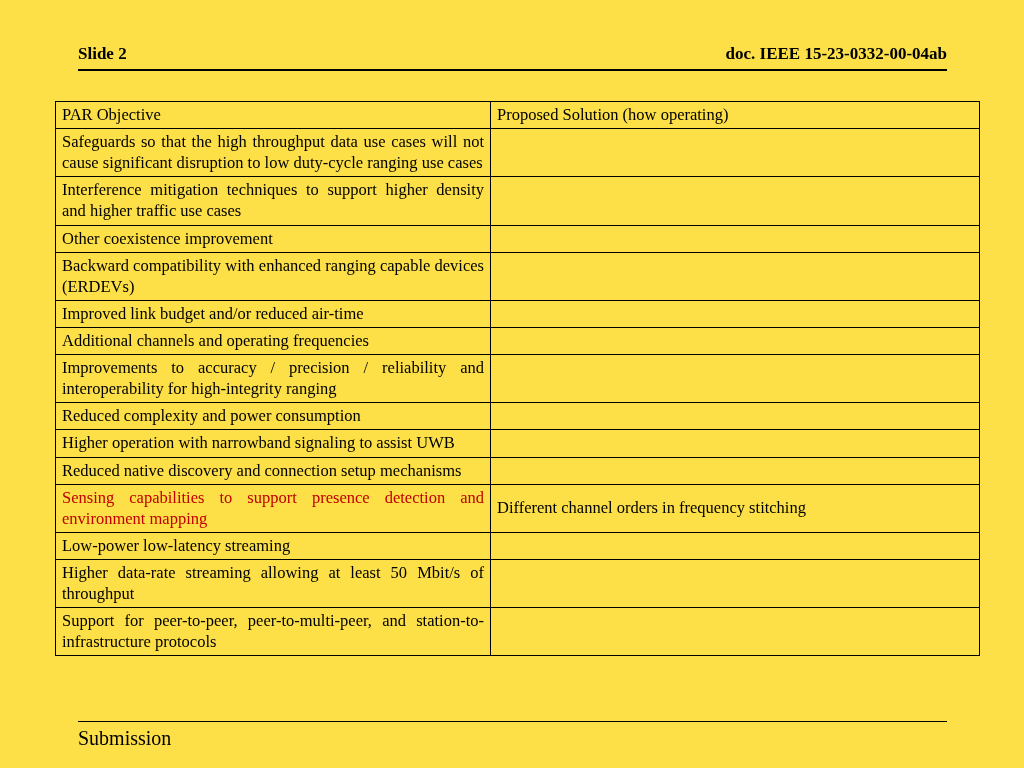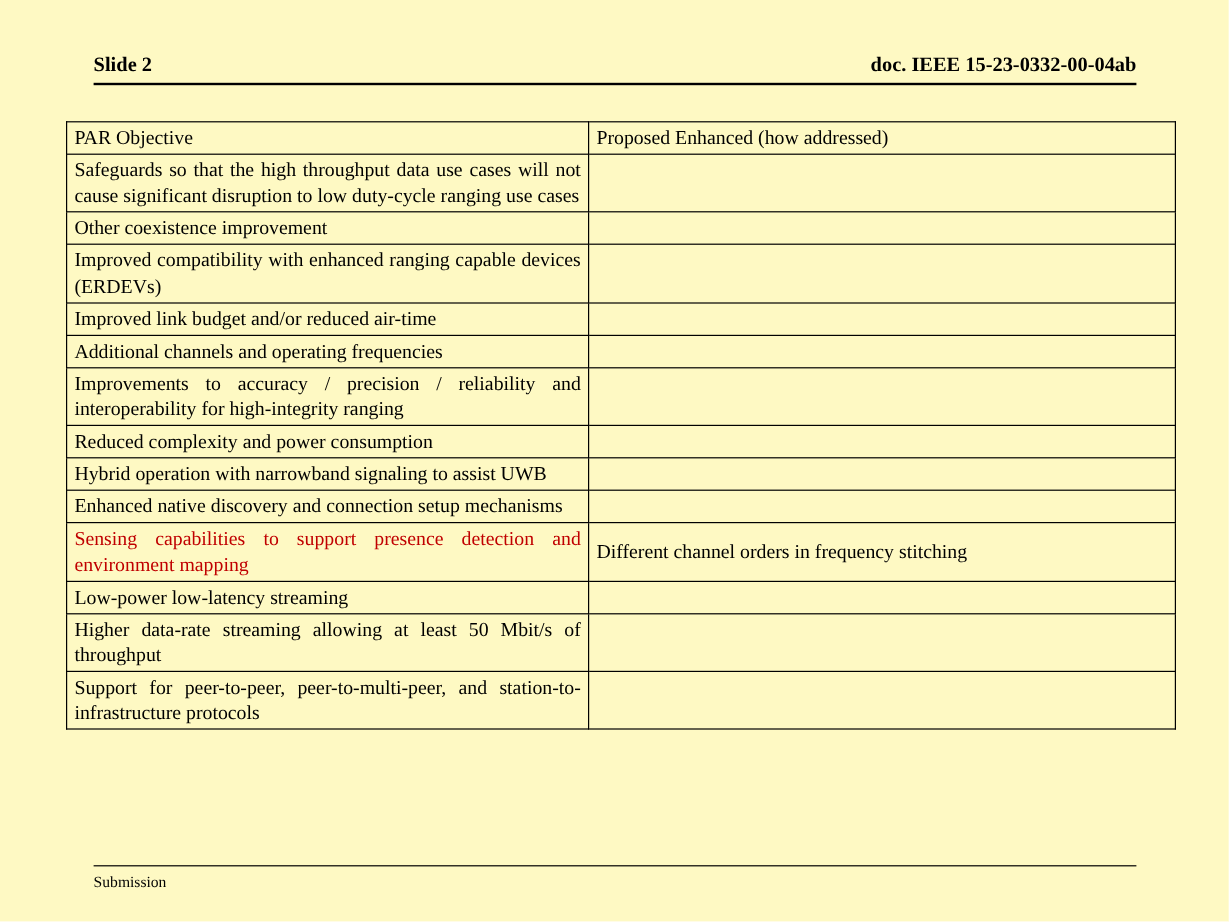--- a/index.html
+++ b/index.html
@@ -6,21 +6,21 @@
     margin: 0;
     padding: 0;
     background: #ffffff;
     font-family: "Liberation Serif", "DejaVu Serif", serif;
     color: #000000;
   }
   .slide {
     position: relative;
     width: 1024px;
     height: 768px;
-    background: #fef9c3;
+    background: #fde047;
     overflow: hidden;
   }
   .top-header {
     position: absolute;
     left: 78px;
     right: 77px;
     top: 44px;
     display: flex;
     justify-content: space-between;
     align-items: flex-end;
@@ -54,58 +54,62 @@
   table.doc-table col.c2 { width: 489px; }
   table.doc-table td.obj { text-align: justify; margin-top: 16px; }
   table.doc-table tr { height: 25px; }
   .footer {
     position: absolute;
     left: 78px;
     right: 77px;
     top: 721px;
     border-top: 1.5px solid #000000;
     padding-top: 5px;
-    font-size: 13px;
+    font-size: 20px;
   }
 </style>
 </head>
 <body>
 
 <div class="slide">
 
   <div class="top-header">
     <span class="slide-number">Slide 2</span>
     <span class="doc-number">doc. IEEE 15-23-0332-00-04ab</span>
   </div>
 
   <table class="doc-table">
     <colgroup>
       <col class="c1">
       <col class="c2">
     </colgroup>
     <thead>
       <tr>
         <th>PAR Objective</th>
-        <th>Proposed Enhanced (how addressed)</th>
+        <th>Proposed Solution (how operating)</th>
       </tr>
     </thead>
     <tbody>
     <tr>
       <td class="obj">Safeguards so that the high throughput data use cases will not cause significant disruption to low duty-cycle ranging use cases</td>
       <td class="sol"></td>
     </tr>
 
+    <tr>
+      <td class="obj">Interference mitigation techniques to support higher density and higher traffic use cases</td>
+      <td class="sol"></td>
+    </tr>
 
     <tr>
       <td class="obj">Other coexistence improvement</td>
       <td class="sol"></td>
     </tr>
 
     <tr>
-      <td class="obj">Improved compatibility with enhanced ranging capable devices (ERDEVs)</td>
+      <td class="obj">Backward compatibility with enhanced ranging capable devices (ERDEVs)</td>
       <td class="sol"></td>
     </tr>
 
     <tr>
       <td class="obj">Improved link budget and/or reduced air-time</td>
       <td class="sol"></td>
     </tr>
 
     <tr>
       <td class="obj">Additional channels and operating frequencies</td>
@@ -116,26 +120,26 @@
       <td class="obj">Improvements to accuracy / precision / reliability and interoperability for high-integrity ranging</td>
       <td class="sol"></td>
     </tr>
 
     <tr>
       <td class="obj">Reduced complexity and power consumption</td>
       <td class="sol"></td>
     </tr>
 
     <tr>
-      <td class="obj">Hybrid operation with narrowband signaling to assist UWB</td>
+      <td class="obj">Higher operation with narrowband signaling to assist UWB</td>
       <td class="sol"></td>
     </tr>
 
     <tr>
-      <td class="obj">Enhanced native discovery and connection setup mechanisms</td>
+      <td class="obj">Reduced native discovery and connection setup mechanisms</td>
       <td class="sol"></td>
     </tr>
 
     <tr>
       <td class="obj" style="color: rgb(192, 0, 0);">Sensing capabilities to support presence detection and environment mapping</td>
       <td class="sol">Different channel orders in frequency stitching</td>
     </tr>
 
     <tr>
       <td class="obj">Low-power low-latency streaming</td>

